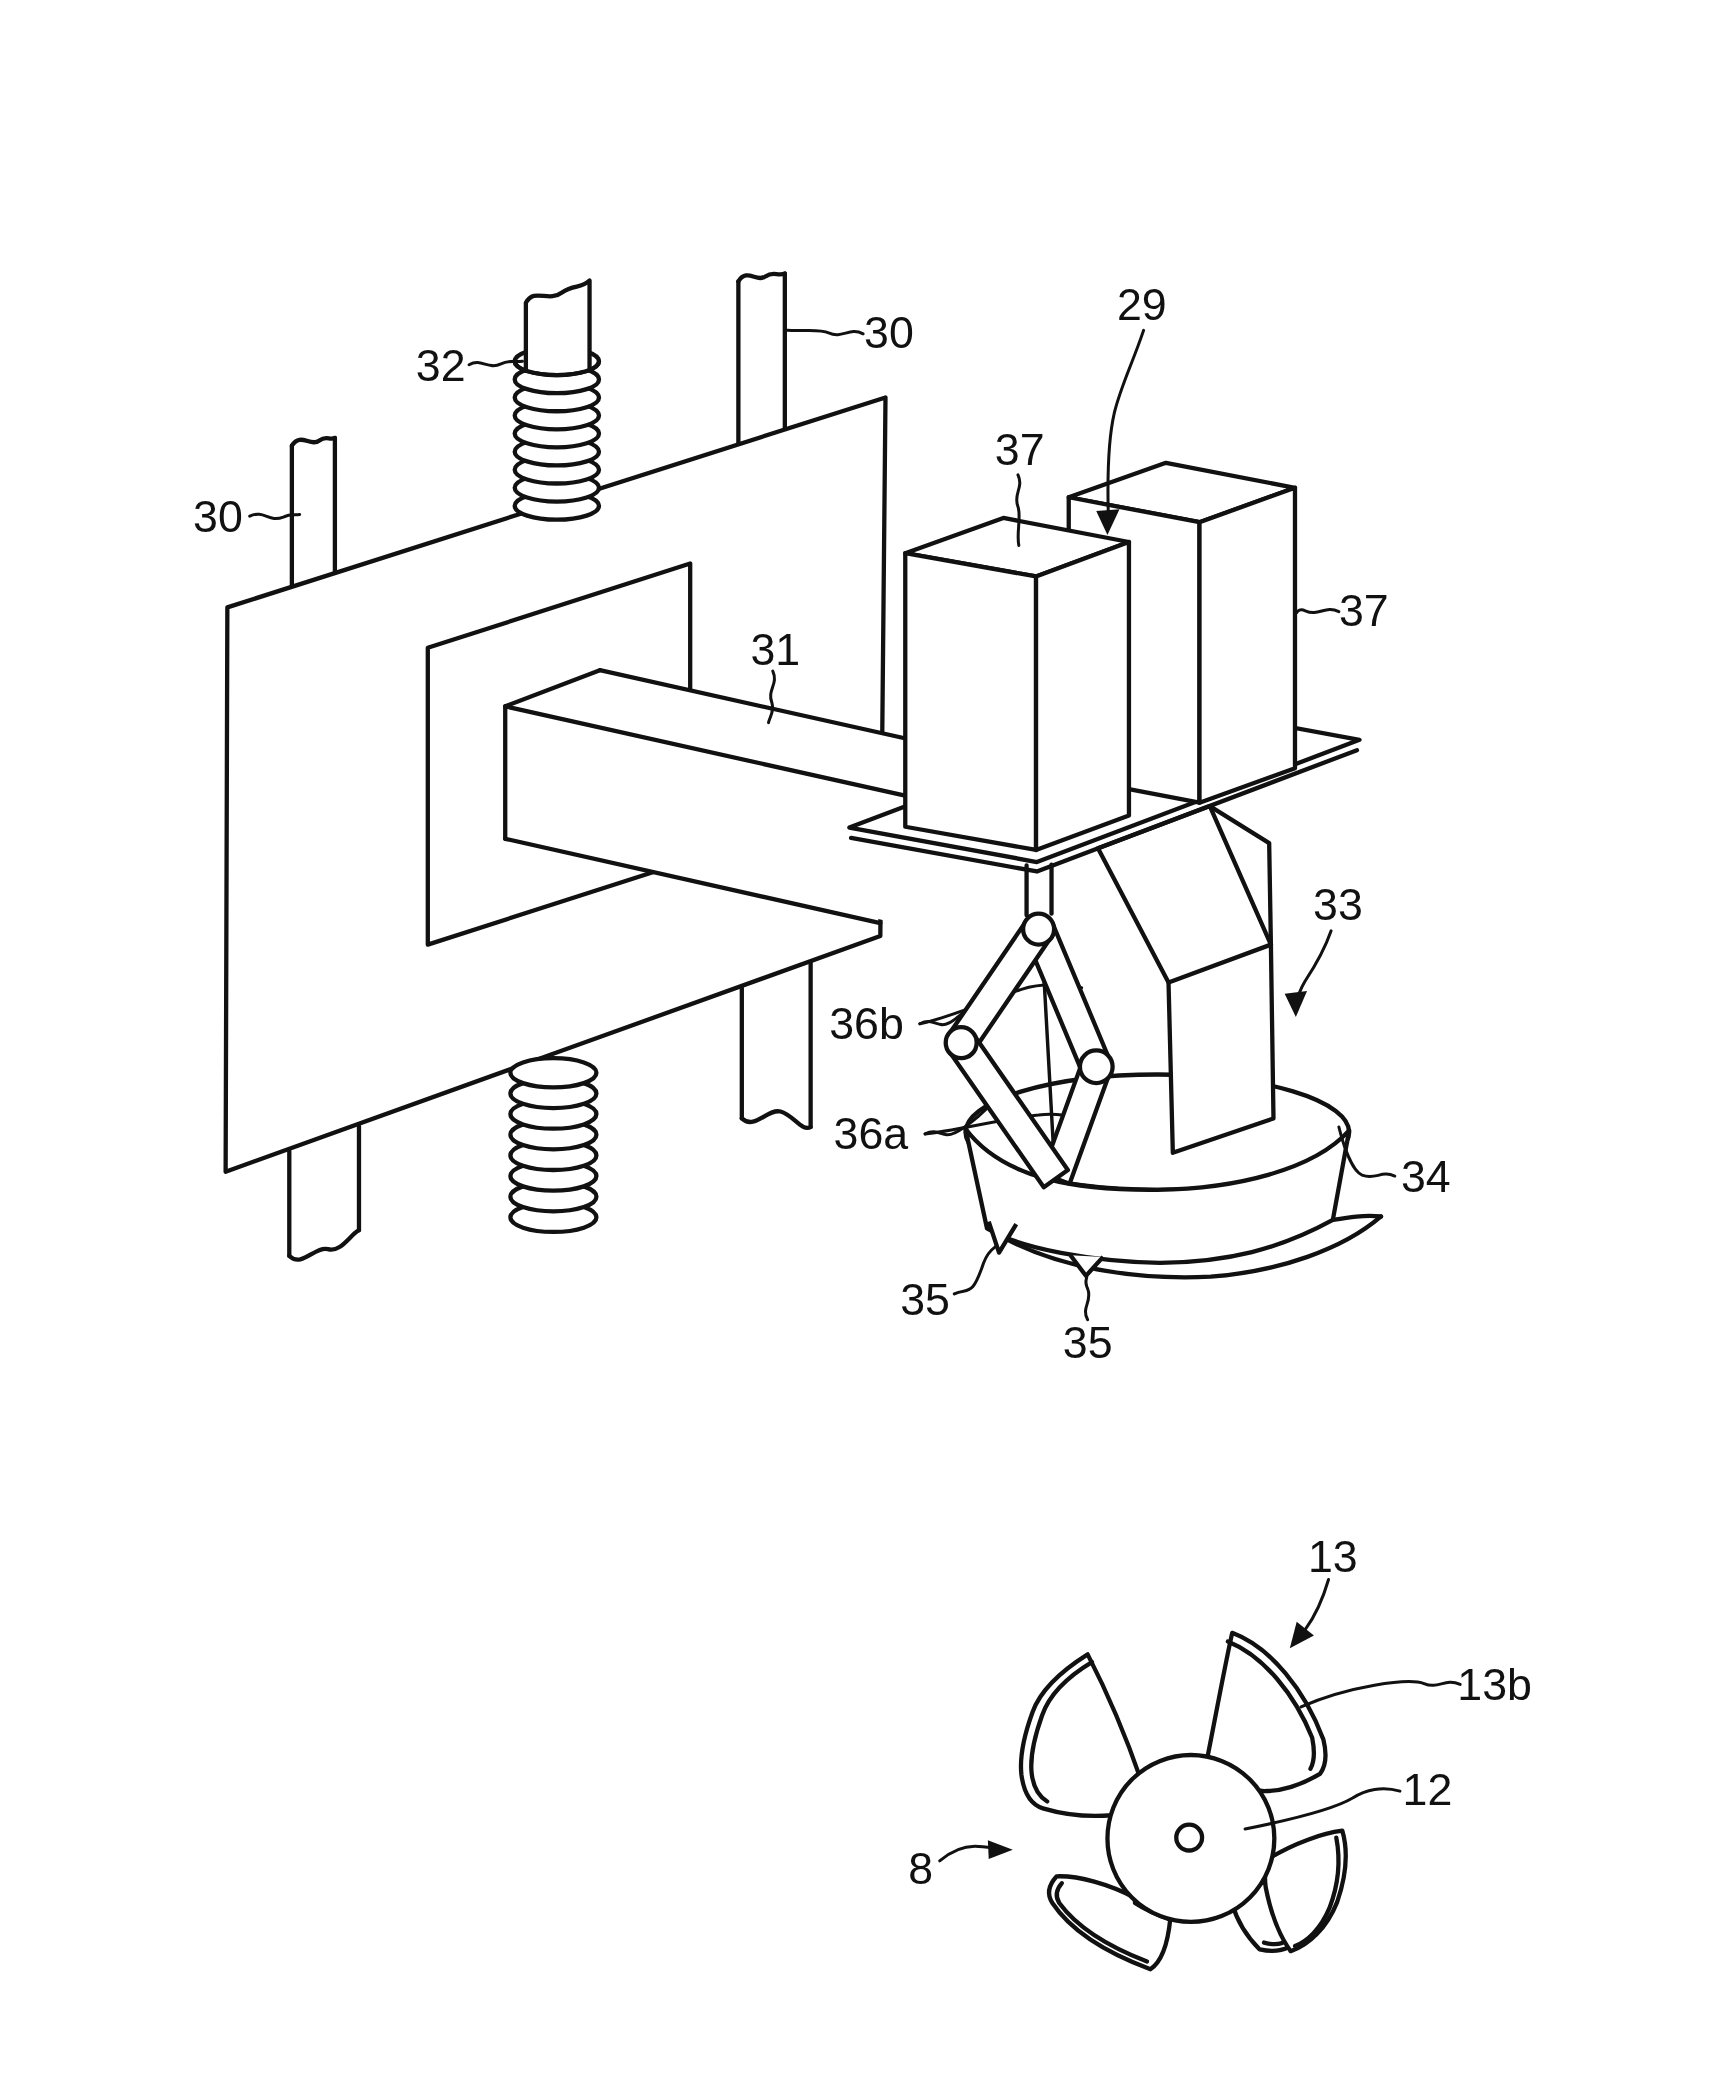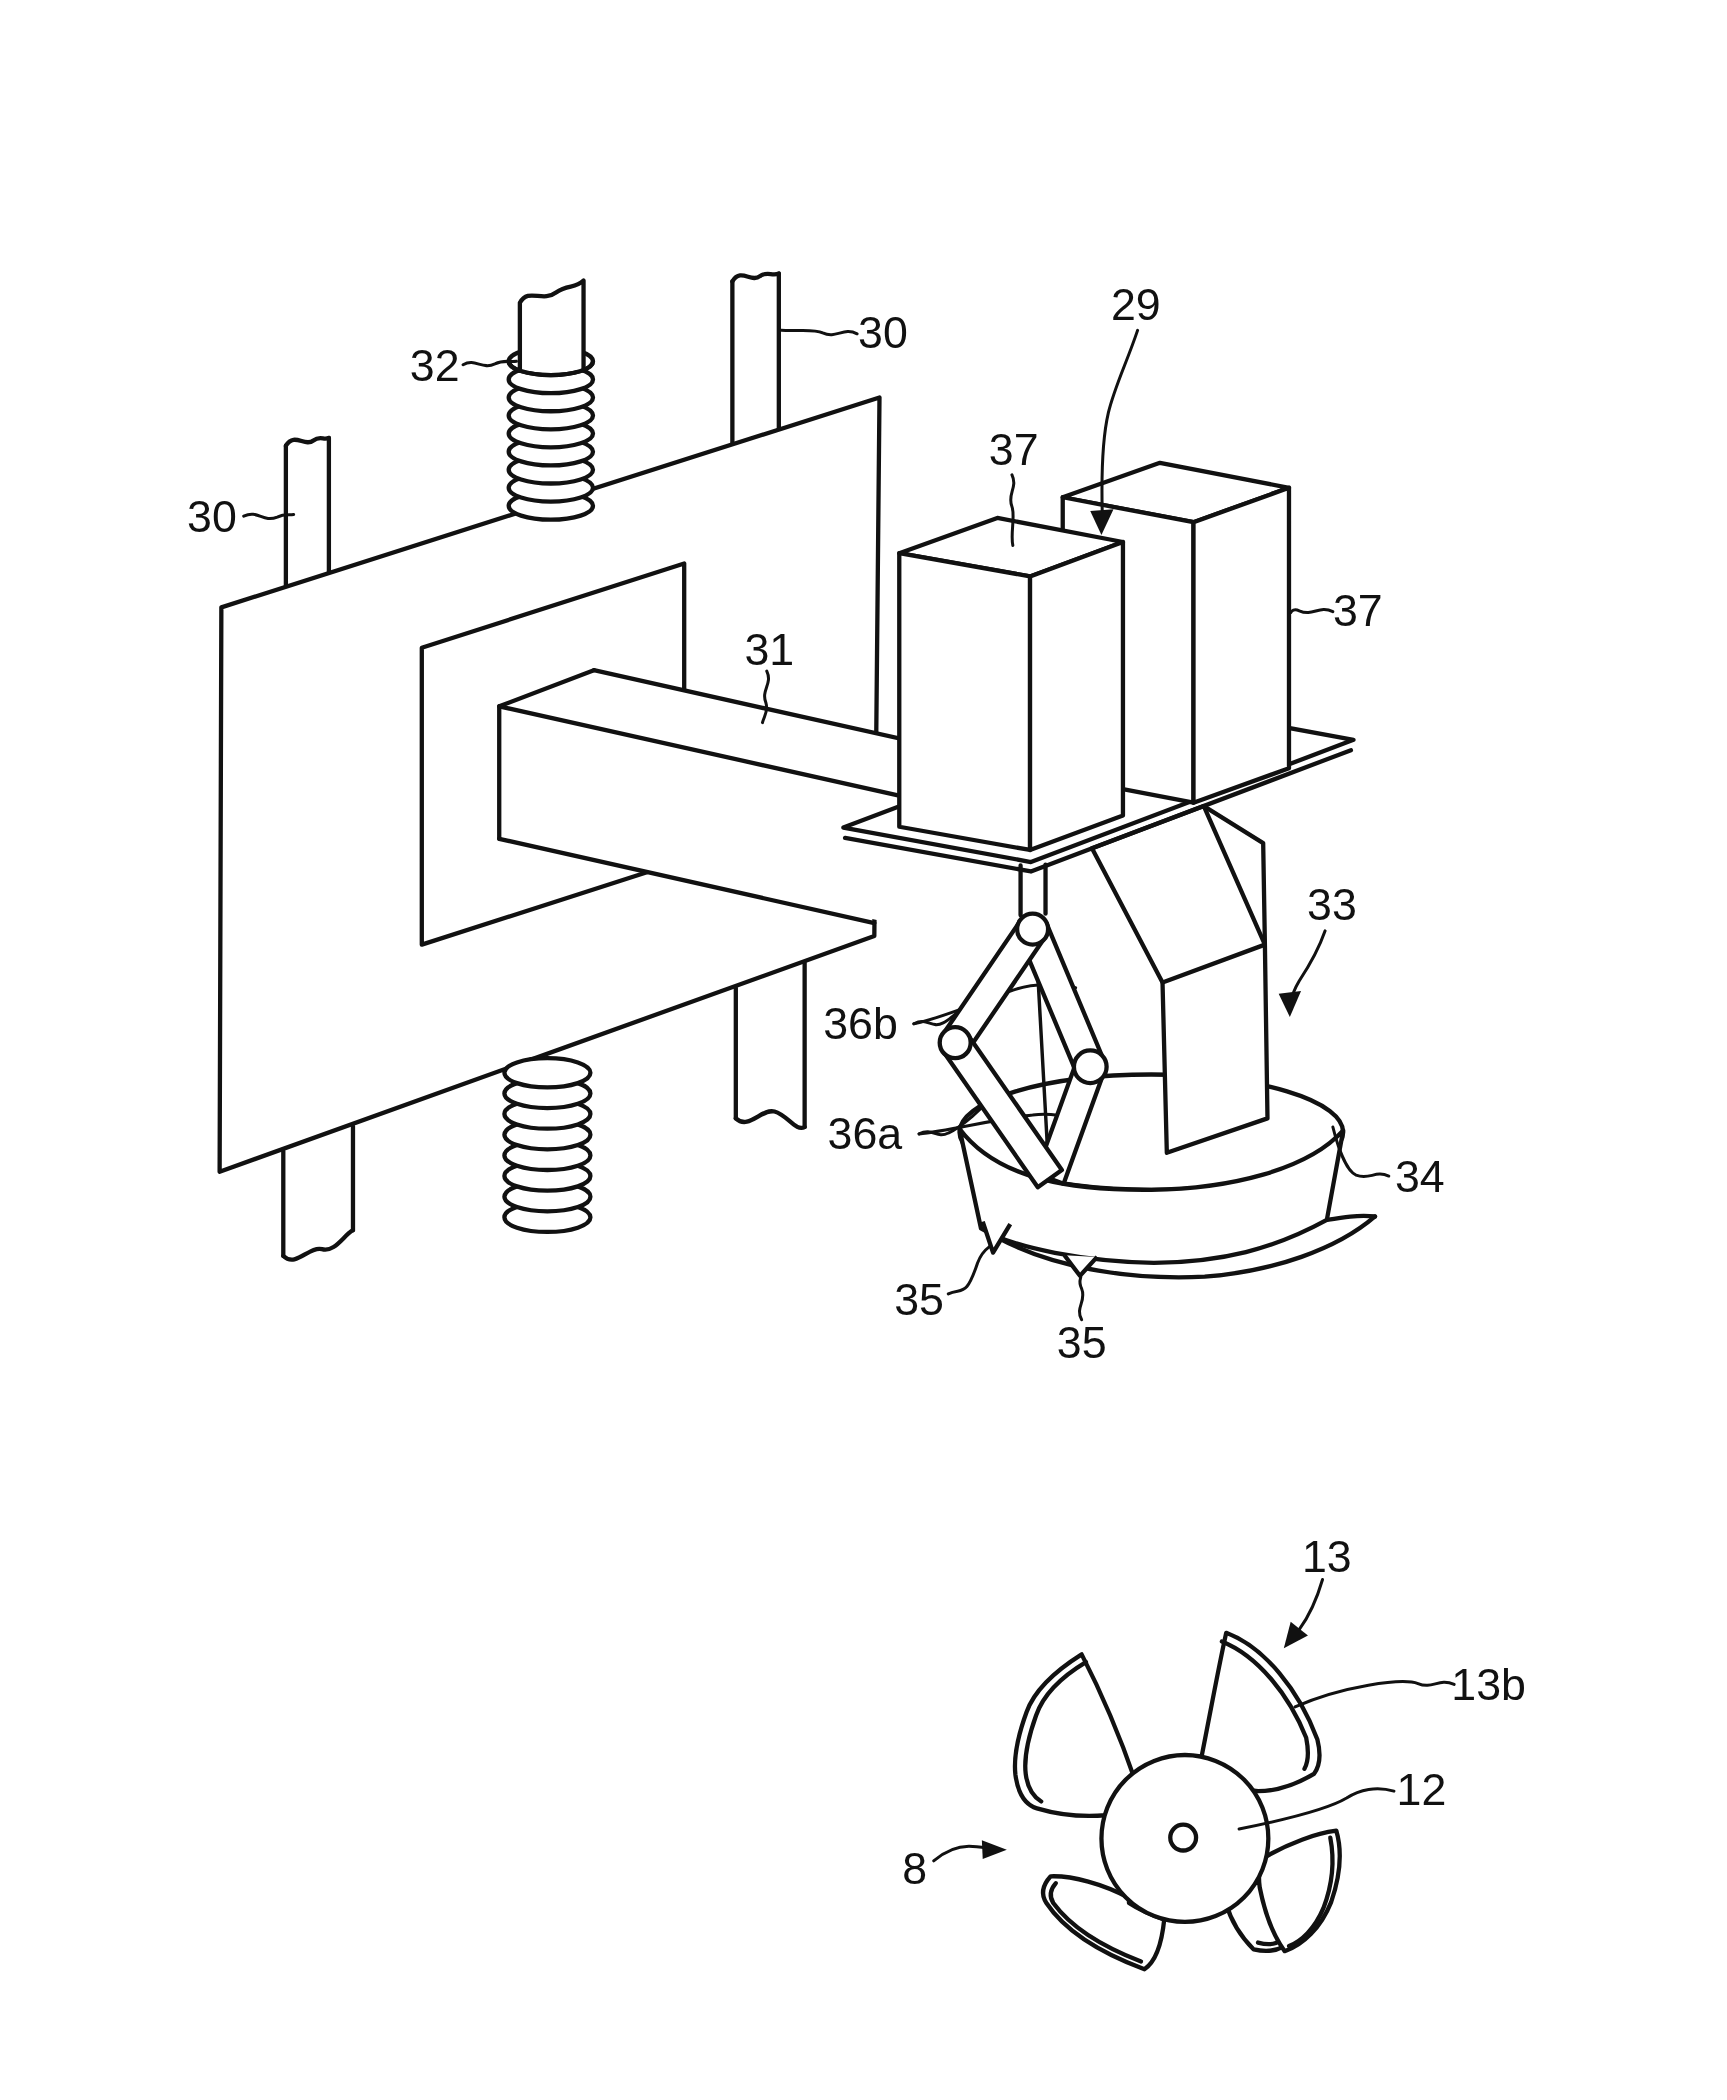--- a/index.html
+++ b/index.html
@@ -1,17 +1,17 @@
 <!DOCTYPE html>
 <html style="font-size:13.8px"><head>
 <meta charset="utf-8">
 <style>
   html,body{margin:0;padding:0;background:#ffffff;}
   .page{position:relative;width:1586px;height:2100px;background:#ffffff;overflow:hidden;
-        font-family:"Liberation Sans", sans-serif;}
+        font-family:"Liberation Sans", sans-serif;margin-left:6px;}
   svg{position:absolute;left:0;top:0;}
   .ln{fill:none;stroke:#111111;stroke-width:5;stroke-linecap:round;stroke-linejoin:round;}
   .fw{fill:#ffffff;stroke:#111111;stroke-width:5;stroke-linejoin:round;}
   .fo{fill:#ffffff;stroke:none;}
   .thin{fill:none;stroke:#111111;stroke-width:4;stroke-linecap:round;}
   .leader{fill:none;stroke:#111111;stroke-width:3.5;stroke-linecap:round;}
   .head{fill:#111111;stroke:none;}
   .ref{fill:#111111;font-size:52px;text-anchor:middle;}
 </style>
 </head>

